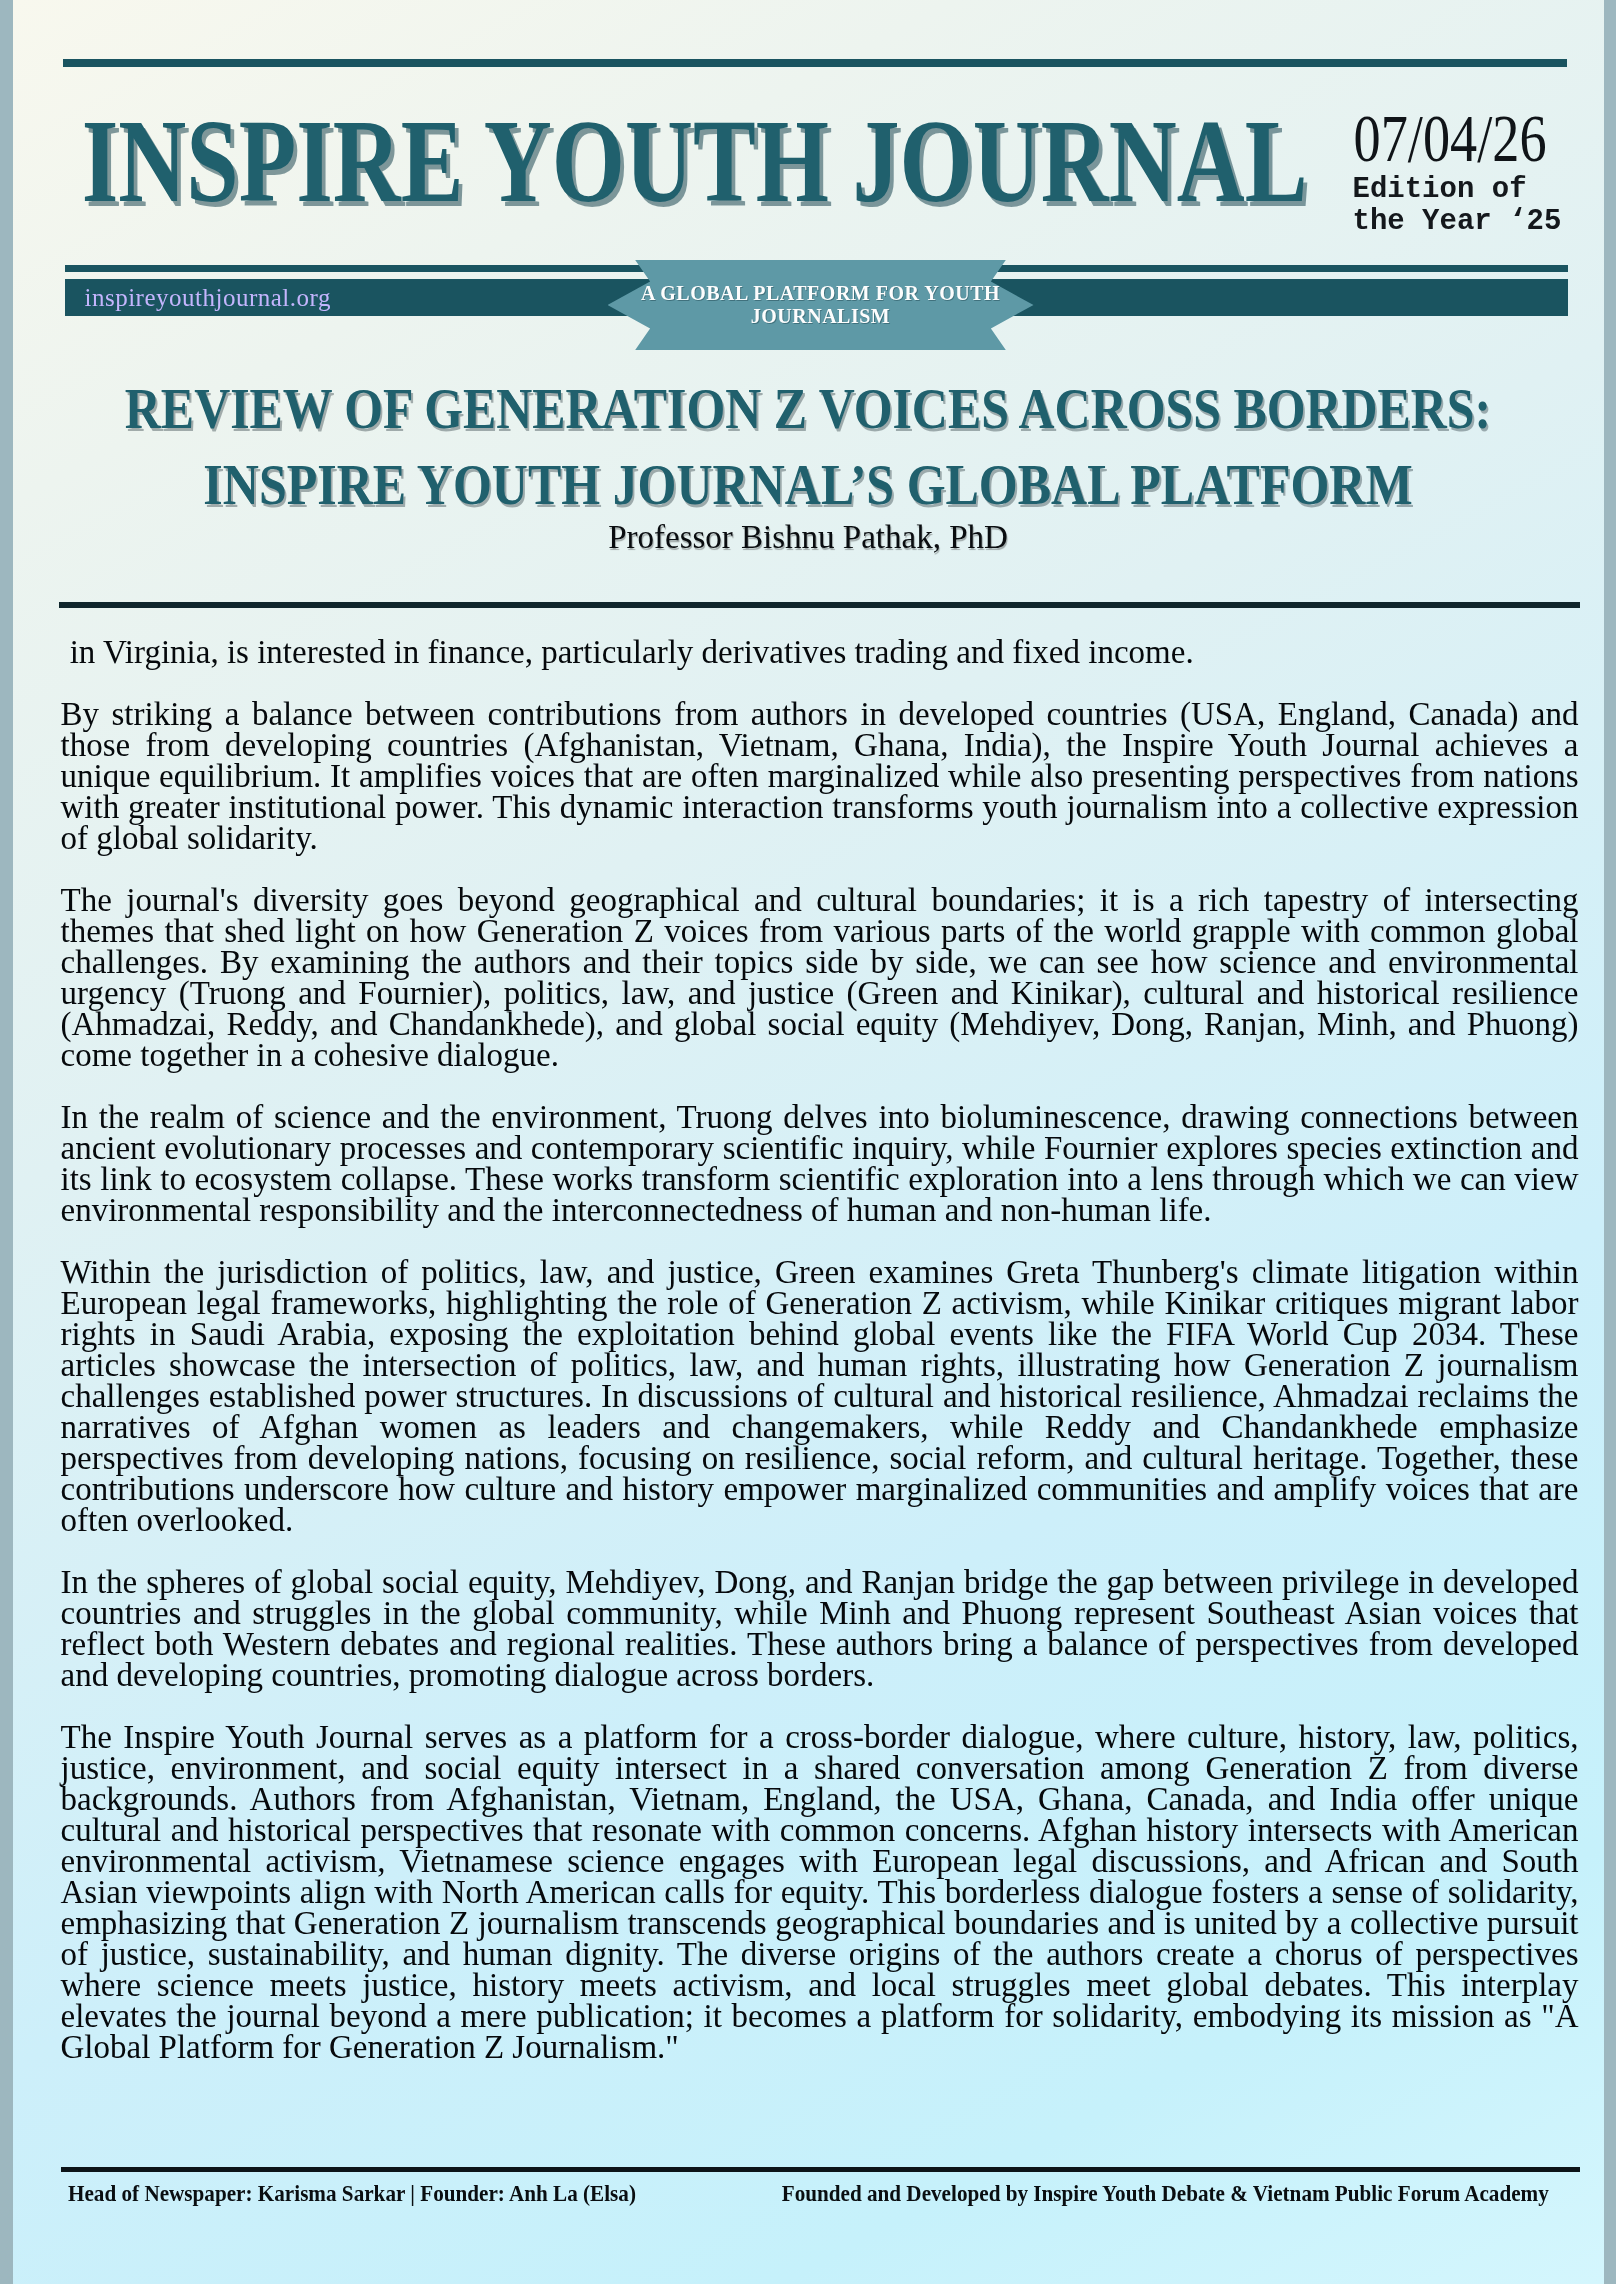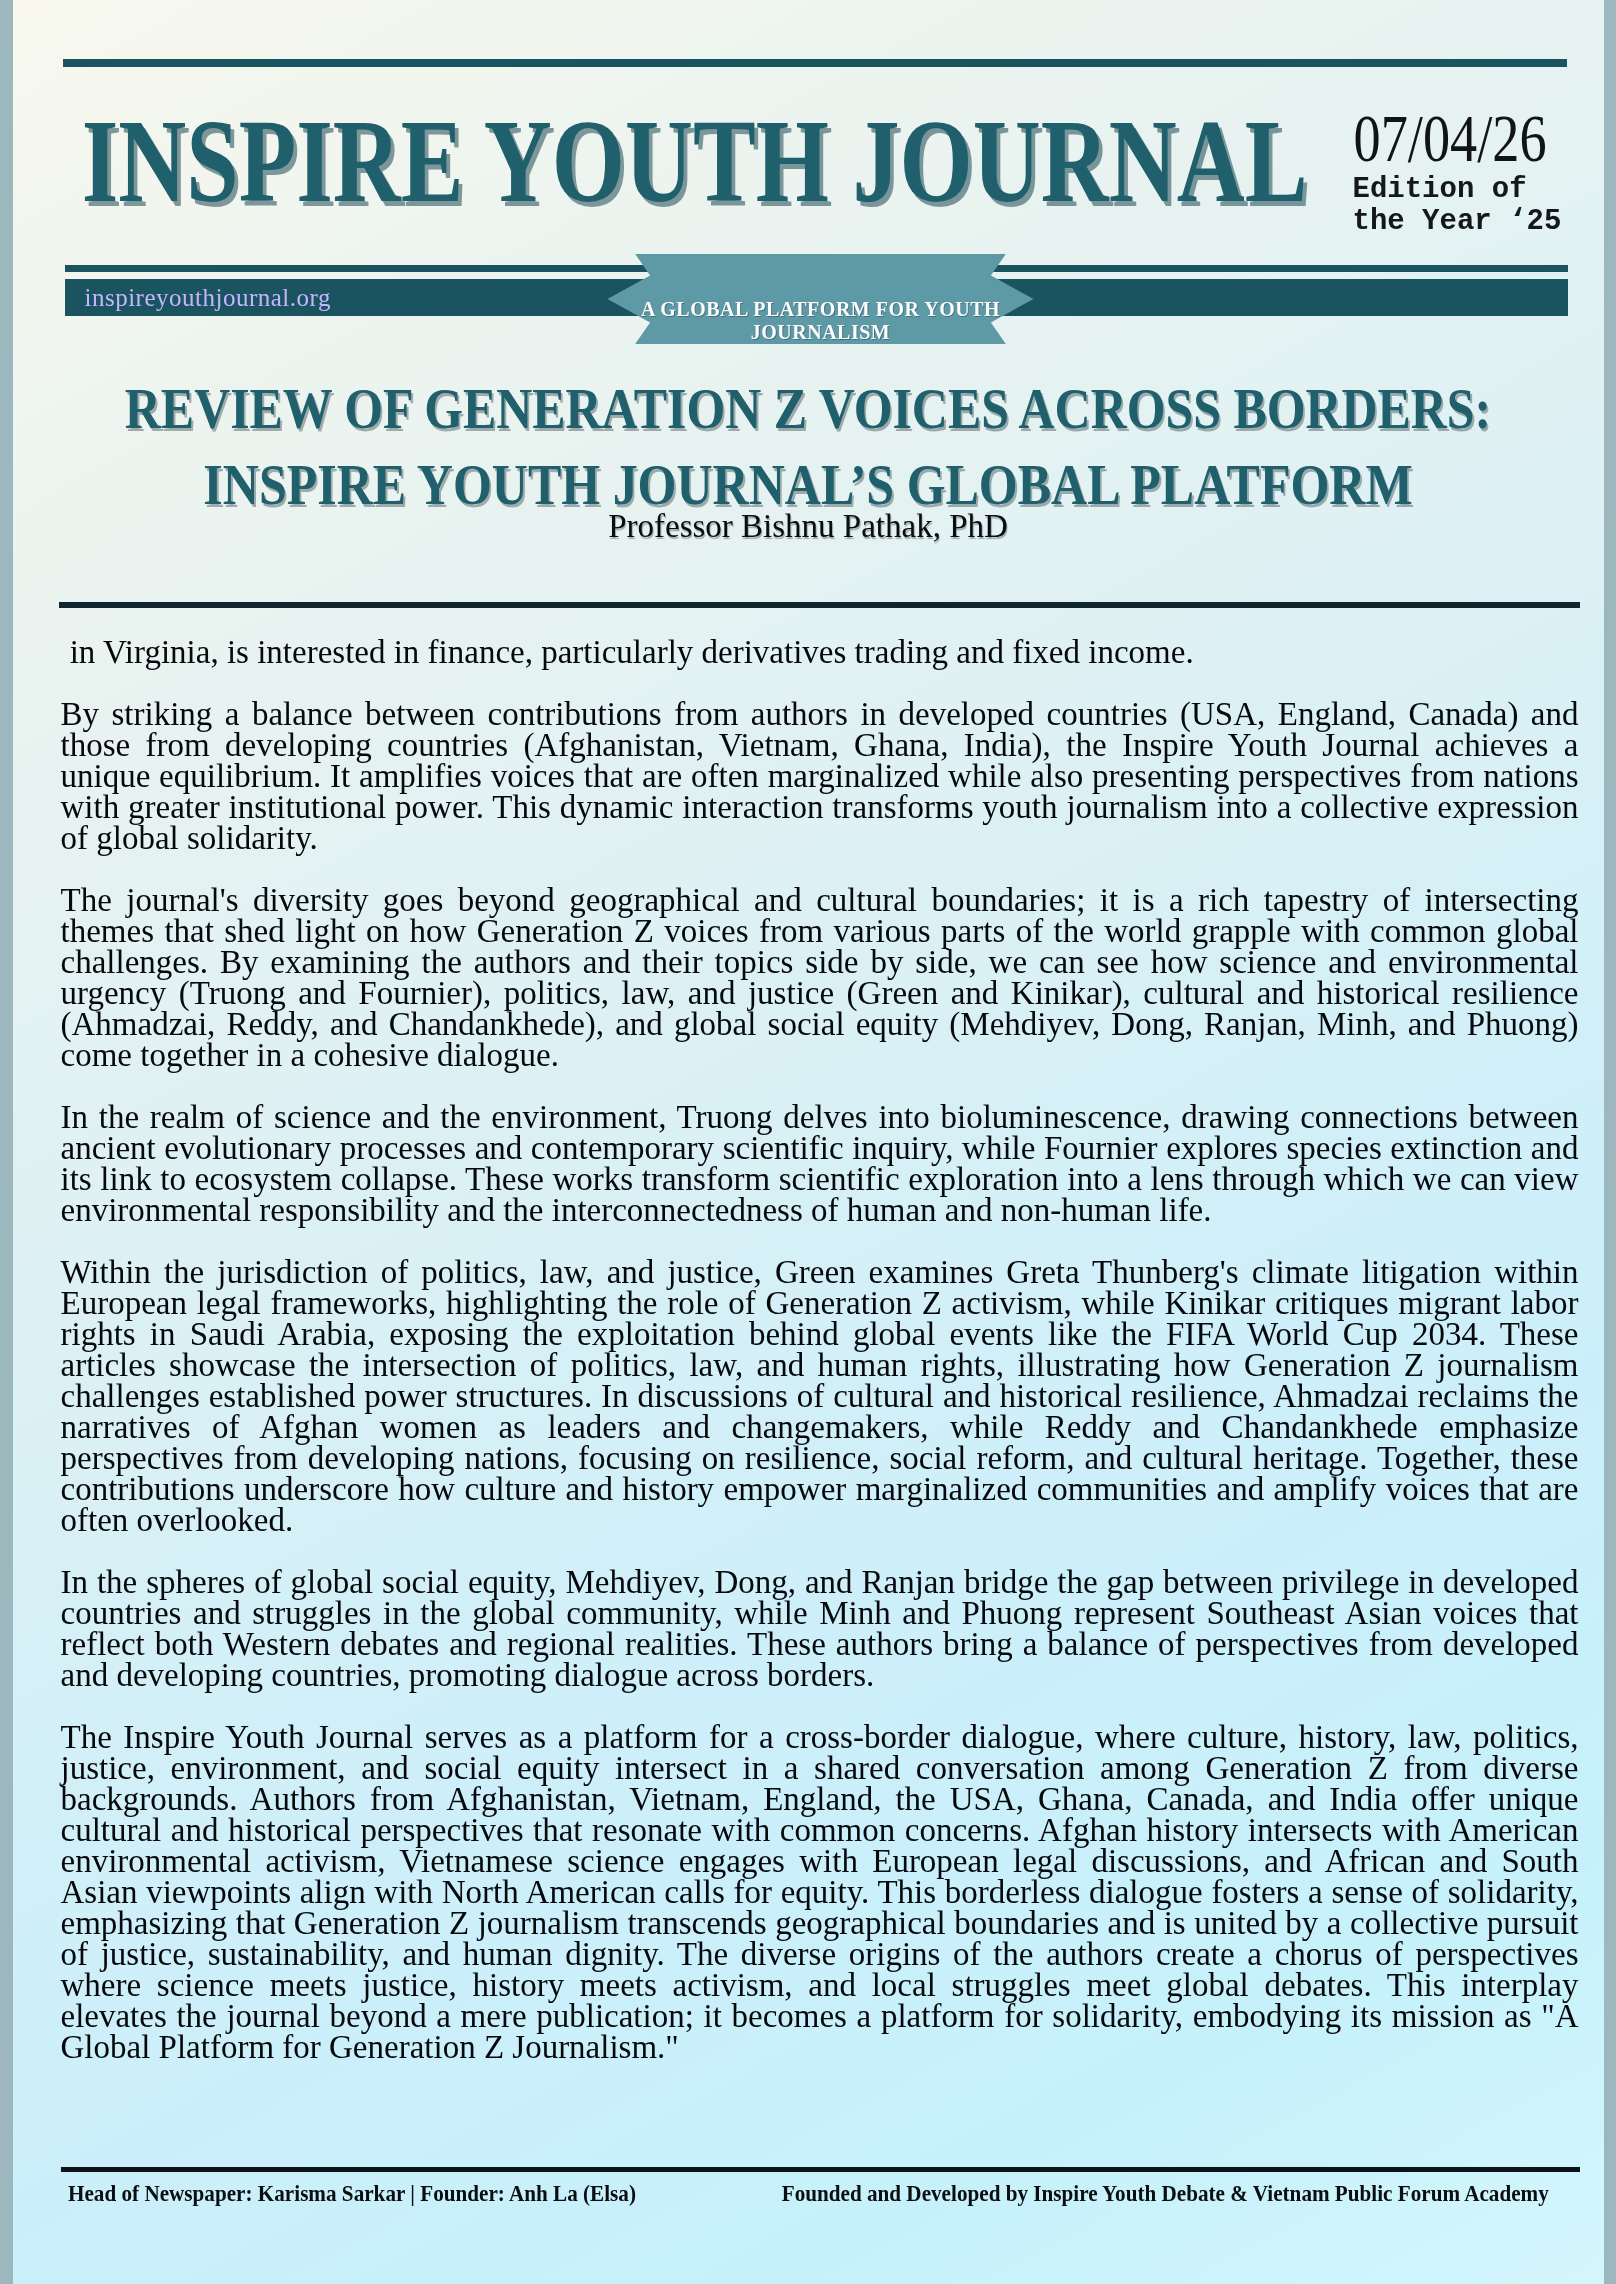--- a/index.html
+++ b/index.html
@@ -48,43 +48,43 @@
   }
   .tag-bar{
     position:absolute;left:52px;top:279px;width:1503px;height:37px;
     background:var(--teal-dark,#1a5460);
   }
   .website{
     position:absolute;left:20px;top:0;line-height:37px;
     color:#c4b5fd;font-size:25px;letter-spacing:0.5px;
   }
   .badge{
-    position:absolute;left:595px;top:254px;width:426px;height:90px;
+    position:absolute;left:595px;top:260px;width:426px;height:90px;
     background:var(--teal-badge,#5e99a6);
     clip-path:polygon(6.5% 0,93.5% 0,90% 24%,100% 50%,90% 76%,93.5% 100%,
                       6.5% 100%,10% 76%,0 50%,10% 24%);
-    display:flex;flex-direction:column;align-items:center;justify-content:flex-end;
+    display:flex;flex-direction:column;align-items:center;justify-content:center;
   }
   .badge-line{
     color:#fdfdfd;font-weight:700;font-size:20px;line-height:23px;
     letter-spacing:0.5px;text-align:center;
     text-shadow:0.9px 0.9px 0 rgba(10,40,50,.35);
   }
   
   .headline{position:absolute;left:50%;transform:translateX(-50%);overflow:visible;}
   .headline text{
     font-family:"Liberation Serif",serif;font-weight:700;font-size:62px;
     text-anchor:middle;
   }
   .headline .shadow{fill:#16262c;opacity:.35;transform:translate(2px,4px);}
   .headline .main{fill:var(--teal-title,#20606d);}
   .hl1{top:374px;}
   .hl2{top:450px;}
   .byline{
-    position:absolute;left:0;top:508px;width:100%;text-align:center;
+    position:absolute;left:0;top:519px;width:100%;text-align:center;
     font-size:33px;font-weight:400;color:#0a0d10;
     text-shadow:0.9px 1.8px 0.9px rgba(0,0,0,.3);
   }
   .divider{
     position:absolute;left:46px;top:602px;width:1521px;height:5.5px;
     background:#10262c;
   }
   
   .body-text{
     position:absolute;left:48px;top:637px;width:1518px;

